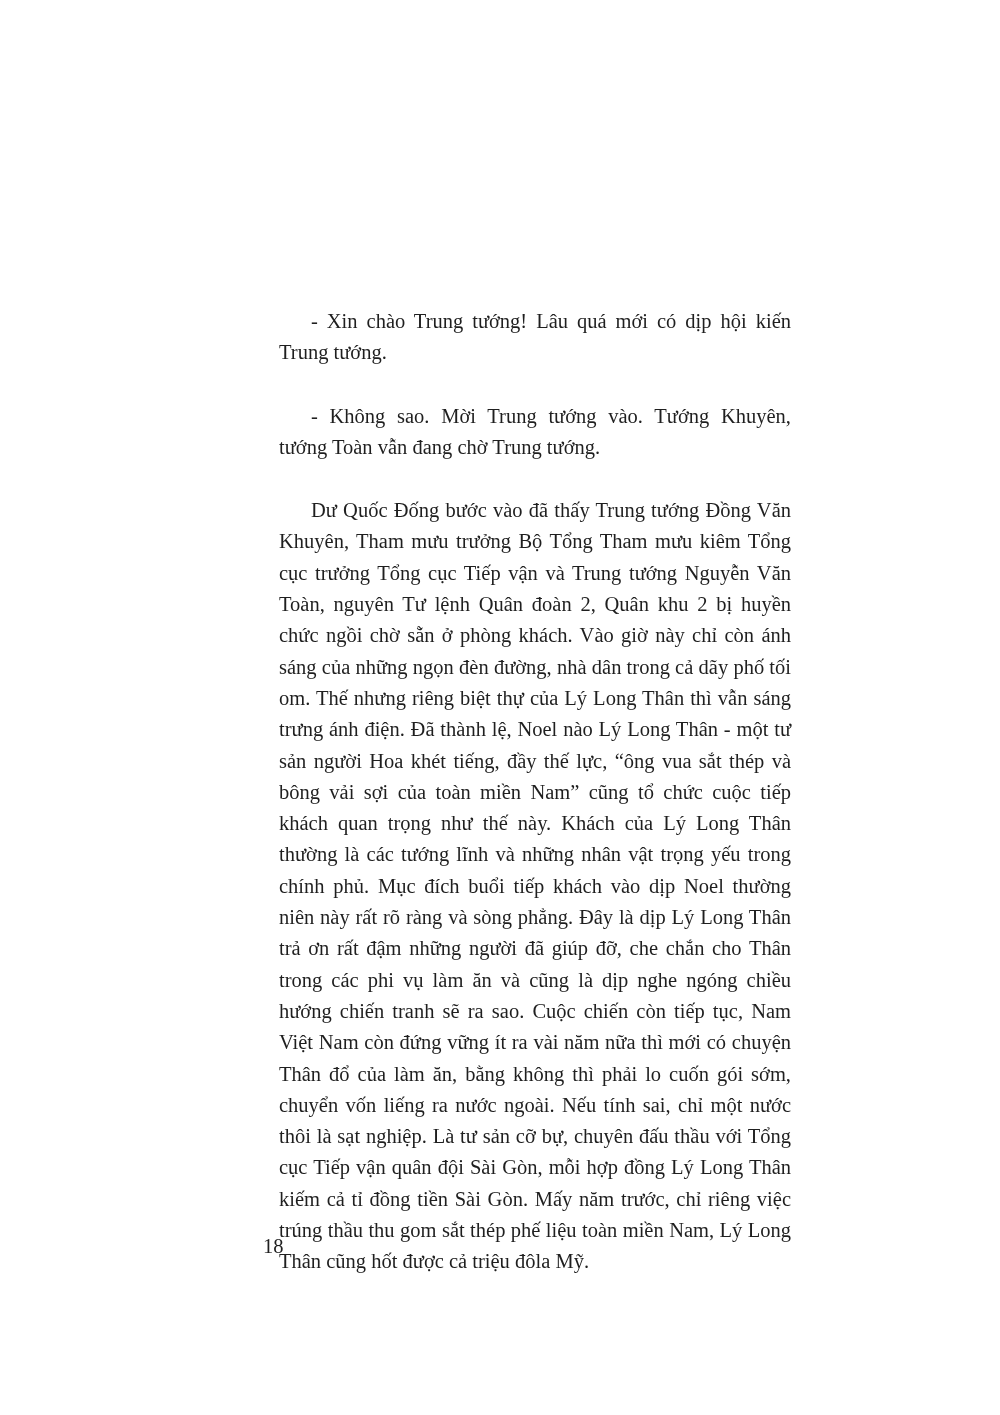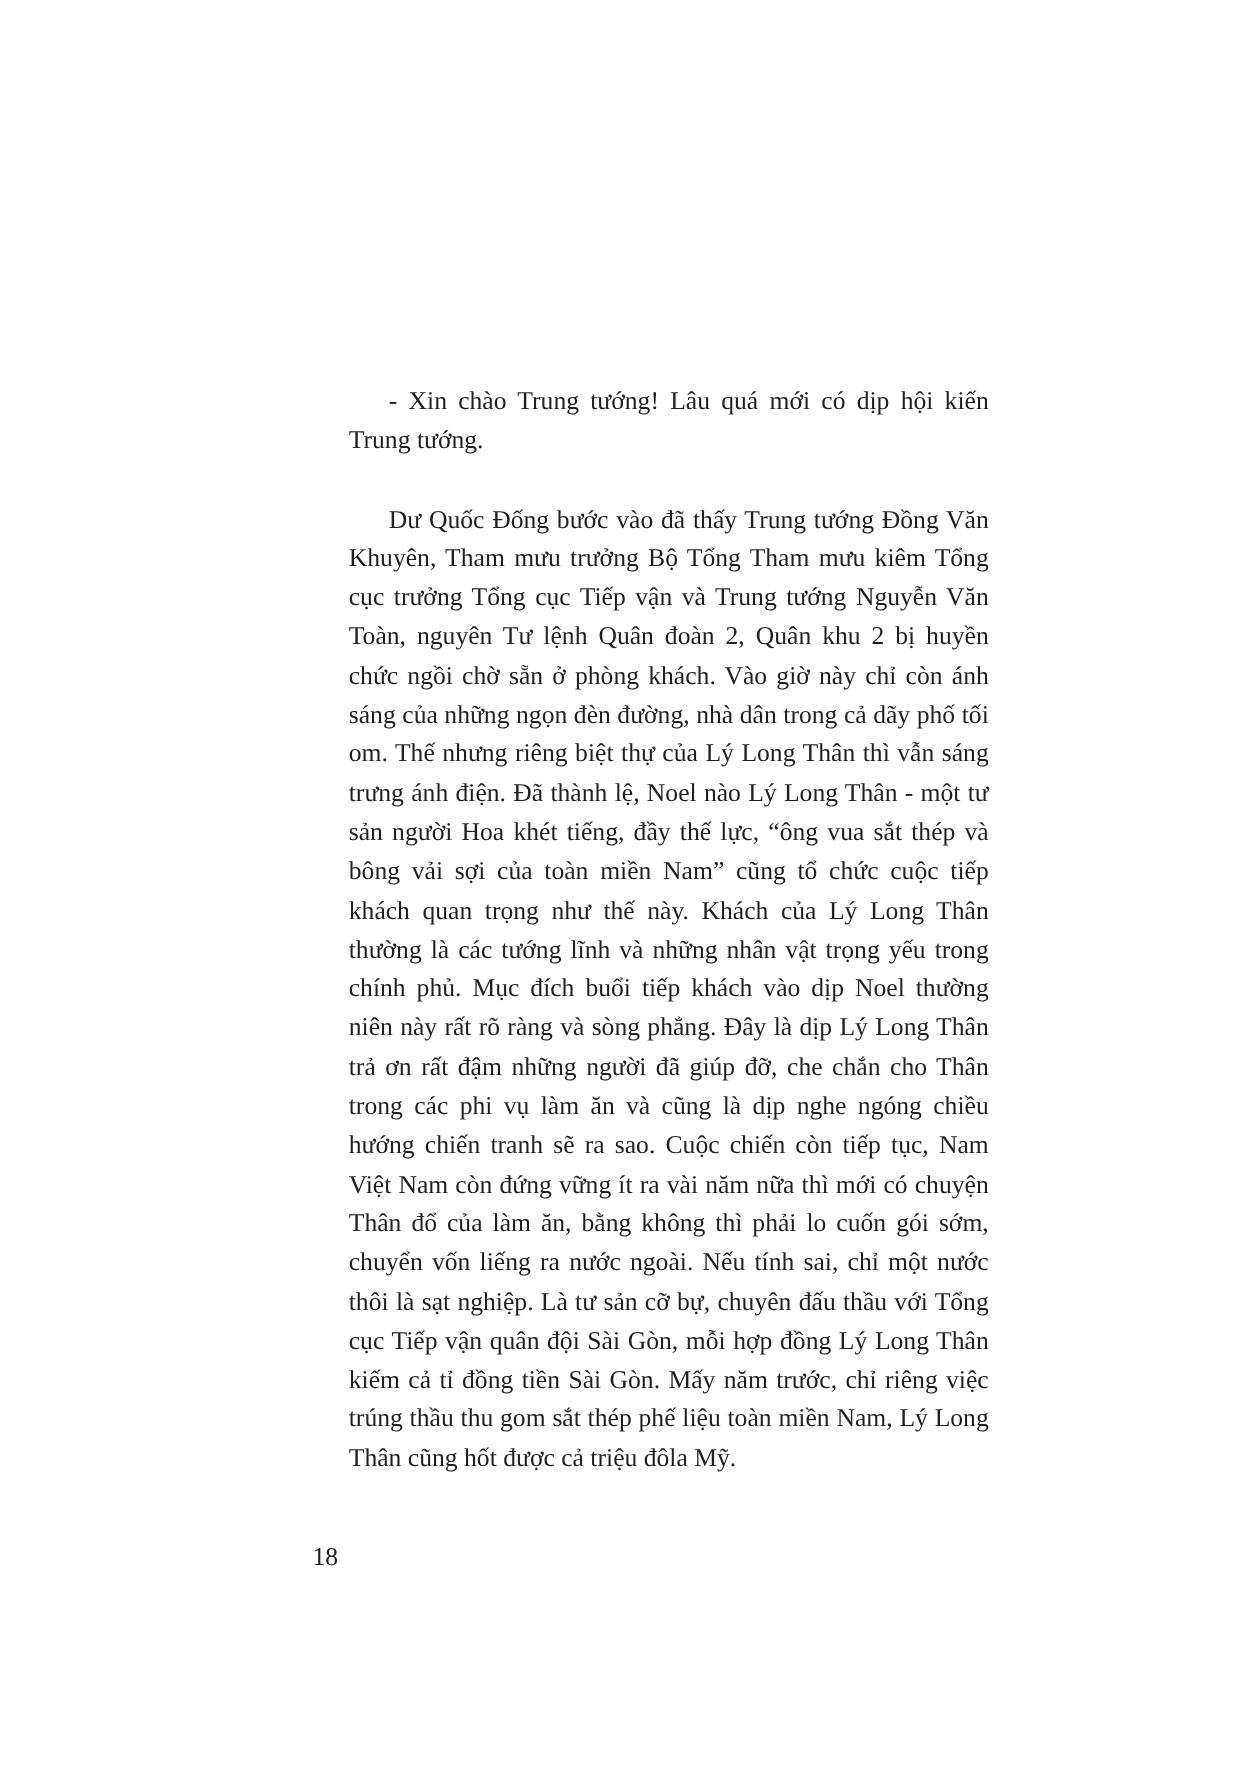--- a/index.html
+++ b/index.html
@@ -30,29 +30,30 @@
     line-height: 31.3px;
     text-align: justify;
     text-indent: 32px;
     color: #1f1f1f;
     -webkit-hyphens: none;
     hyphens: none;
   }
 
   .page-number {
     position: absolute;
-    left: 202px;
+    left: 215px;
     top: 1183px;
     font-size: 20.5px;
     line-height: 31px;
     color: #1f1f1f;
   }
 </style>
 </head>
 <body>
 
 <div class="page">
   <div class="text-block">
     <p>- Xin chào Trung tướng! Lâu quá mới có dịp hội kiến Trung tướng.</p>
+    <p>- Không sao. Mời Trung tướng vào. Tướng Khuyên, tướng Toàn vẫn đang chờ Trung tướng.</p>
     <p>Dư Quốc Đống bước vào đã thấy Trung tướng Đồng Văn Khuyên, Tham mưu trưởng Bộ Tổng Tham mưu kiêm Tổng cục trưởng Tổng cục Tiếp vận và Trung tướng Nguyễn Văn Toàn, nguyên Tư lệnh Quân đoàn 2, Quân khu 2 bị huyền chức ngồi chờ sẵn ở phòng khách. Vào giờ này chỉ còn ánh sáng của những ngọn đèn đường, nhà dân trong cả dãy phố tối om. Thế nhưng riêng biệt thự của Lý Long Thân thì vẫn sáng trưng ánh điện. Đã thành lệ, Noel nào Lý Long Thân - một tư sản người Hoa khét tiếng, đầy thế lực, “ông vua sắt thép và bông vải sợi của toàn miền Nam” cũng tổ chức cuộc tiếp khách quan trọng như thế này. Khách của Lý Long Thân thường là các tướng lĩnh và những nhân vật trọng yếu trong chính phủ. Mục đích buổi tiếp khách vào dịp Noel thường niên này rất rõ ràng và sòng phẳng. Đây là dịp Lý Long Thân trả ơn rất đậm những người đã giúp đỡ, che chắn cho Thân trong các phi vụ làm ăn và cũng là dịp nghe ngóng chiều hướng chiến tranh sẽ ra sao. Cuộc chiến còn tiếp tục, Nam Việt Nam còn đứng vững ít ra vài năm nữa thì mới có chuyện Thân đổ của làm ăn, bằng không thì phải lo cuốn gói sớm, chuyển vốn liếng ra nước ngoài. Nếu tính sai, chỉ một nước thôi là sạt nghiệp. Là tư sản cỡ bự, chuyên đấu thầu với Tổng cục Tiếp vận quân đội Sài Gòn, mỗi hợp đồng Lý Long Thân kiếm cả tỉ đồng tiền Sài Gòn. Mấy năm trước, chỉ riêng việc trúng thầu thu gom sắt thép phế liệu toàn miền Nam, Lý Long Thân cũng hốt được cả triệu đôla Mỹ.</p>
   </div>
   <div class="page-number">18</div>
 </div>
 
 </body></html>

